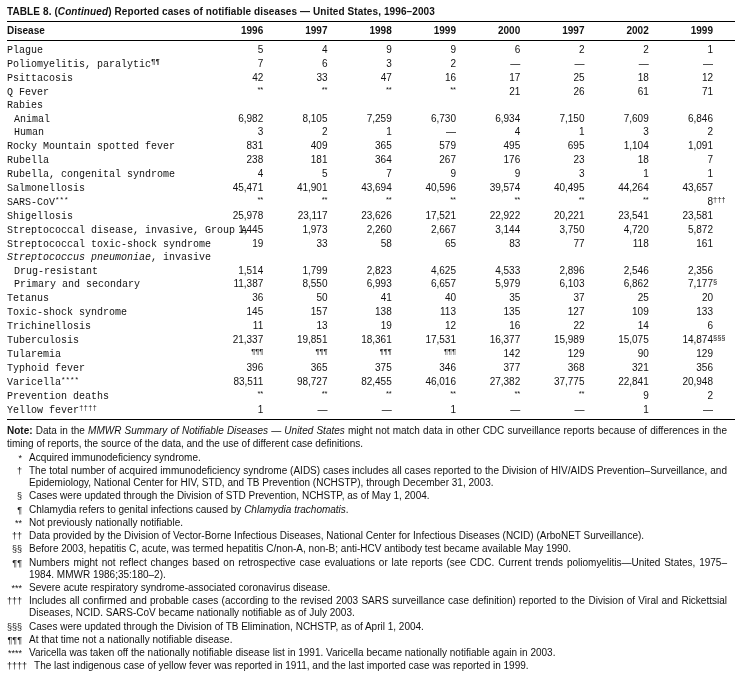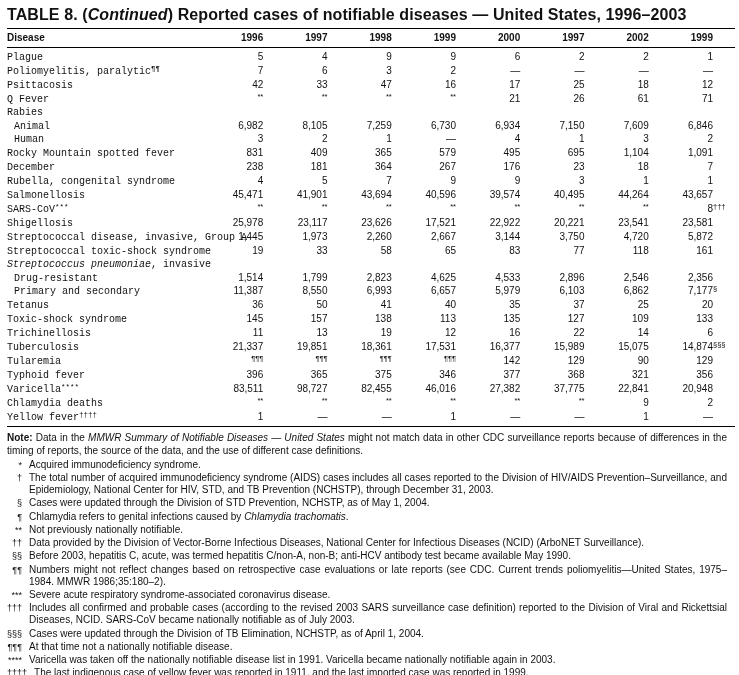--- a/index.html
+++ b/index.html
@@ -3,21 +3,21 @@
 <meta charset="utf-8">
 <style>
   html,body{margin:0;padding:0;background:#fff;}
   body{
     width:739px;min-height:675px;
     font-family:"Liberation Sans","DejaVu Sans",sans-serif;
     color:#111;
   }
   .page{padding:5px 4px 0 7px;width:731px;box-sizing:border-box;}
   .table-title{
-    font-weight:bold;font-size:16px;letter-spacing:0.1px;
+    font-weight:bold;font-size:10px;letter-spacing:0.1px;
     padding:1px 0 4px 0;
   }
   .table-title i{font-style:italic;}
   table{
     table-layout:fixed;width:728px;border-collapse:collapse;
     border-top:1.8px solid #000;border-bottom:1.2px solid #000;
   }
   thead th{
     border-bottom:1.2px solid #000;
     font-size:10px;font-weight:bold;text-align:right;
@@ -157,21 +157,21 @@
           <td class="num">831</td>
           <td class="num">409</td>
           <td class="num">365</td>
           <td class="num">579</td>
           <td class="num">495</td>
           <td class="num">695</td>
           <td class="num">1,104</td>
           <td class="num">1,091</td>
         </tr>
         <tr>
-          <td class="lbl">December</td>
+          <td class="lbl">Rubella</td>
           <td class="num">238</td>
           <td class="num">181</td>
           <td class="num">364</td>
           <td class="num">267</td>
           <td class="num">176</td>
           <td class="num">23</td>
           <td class="num">18</td>
           <td class="num">7</td>
         </tr>
         <tr>
@@ -344,21 +344,21 @@
           <td class="num">83,511</td>
           <td class="num">98,727</td>
           <td class="num">82,455</td>
           <td class="num">46,016</td>
           <td class="num">27,382</td>
           <td class="num">37,775</td>
           <td class="num">22,841</td>
           <td class="num">20,948</td>
         </tr>
         <tr>
-          <td class="lbl">Chlamydia deaths</td>
+          <td class="lbl">Prevention deaths</td>
           <td class="num"><sup>**</sup></td>
           <td class="num"><sup>**</sup></td>
           <td class="num"><sup>**</sup></td>
           <td class="num"><sup>**</sup></td>
           <td class="num"><sup>**</sup></td>
           <td class="num"><sup>**</sup></td>
           <td class="num">9</td>
           <td class="num">2</td>
         </tr>
         <tr>

